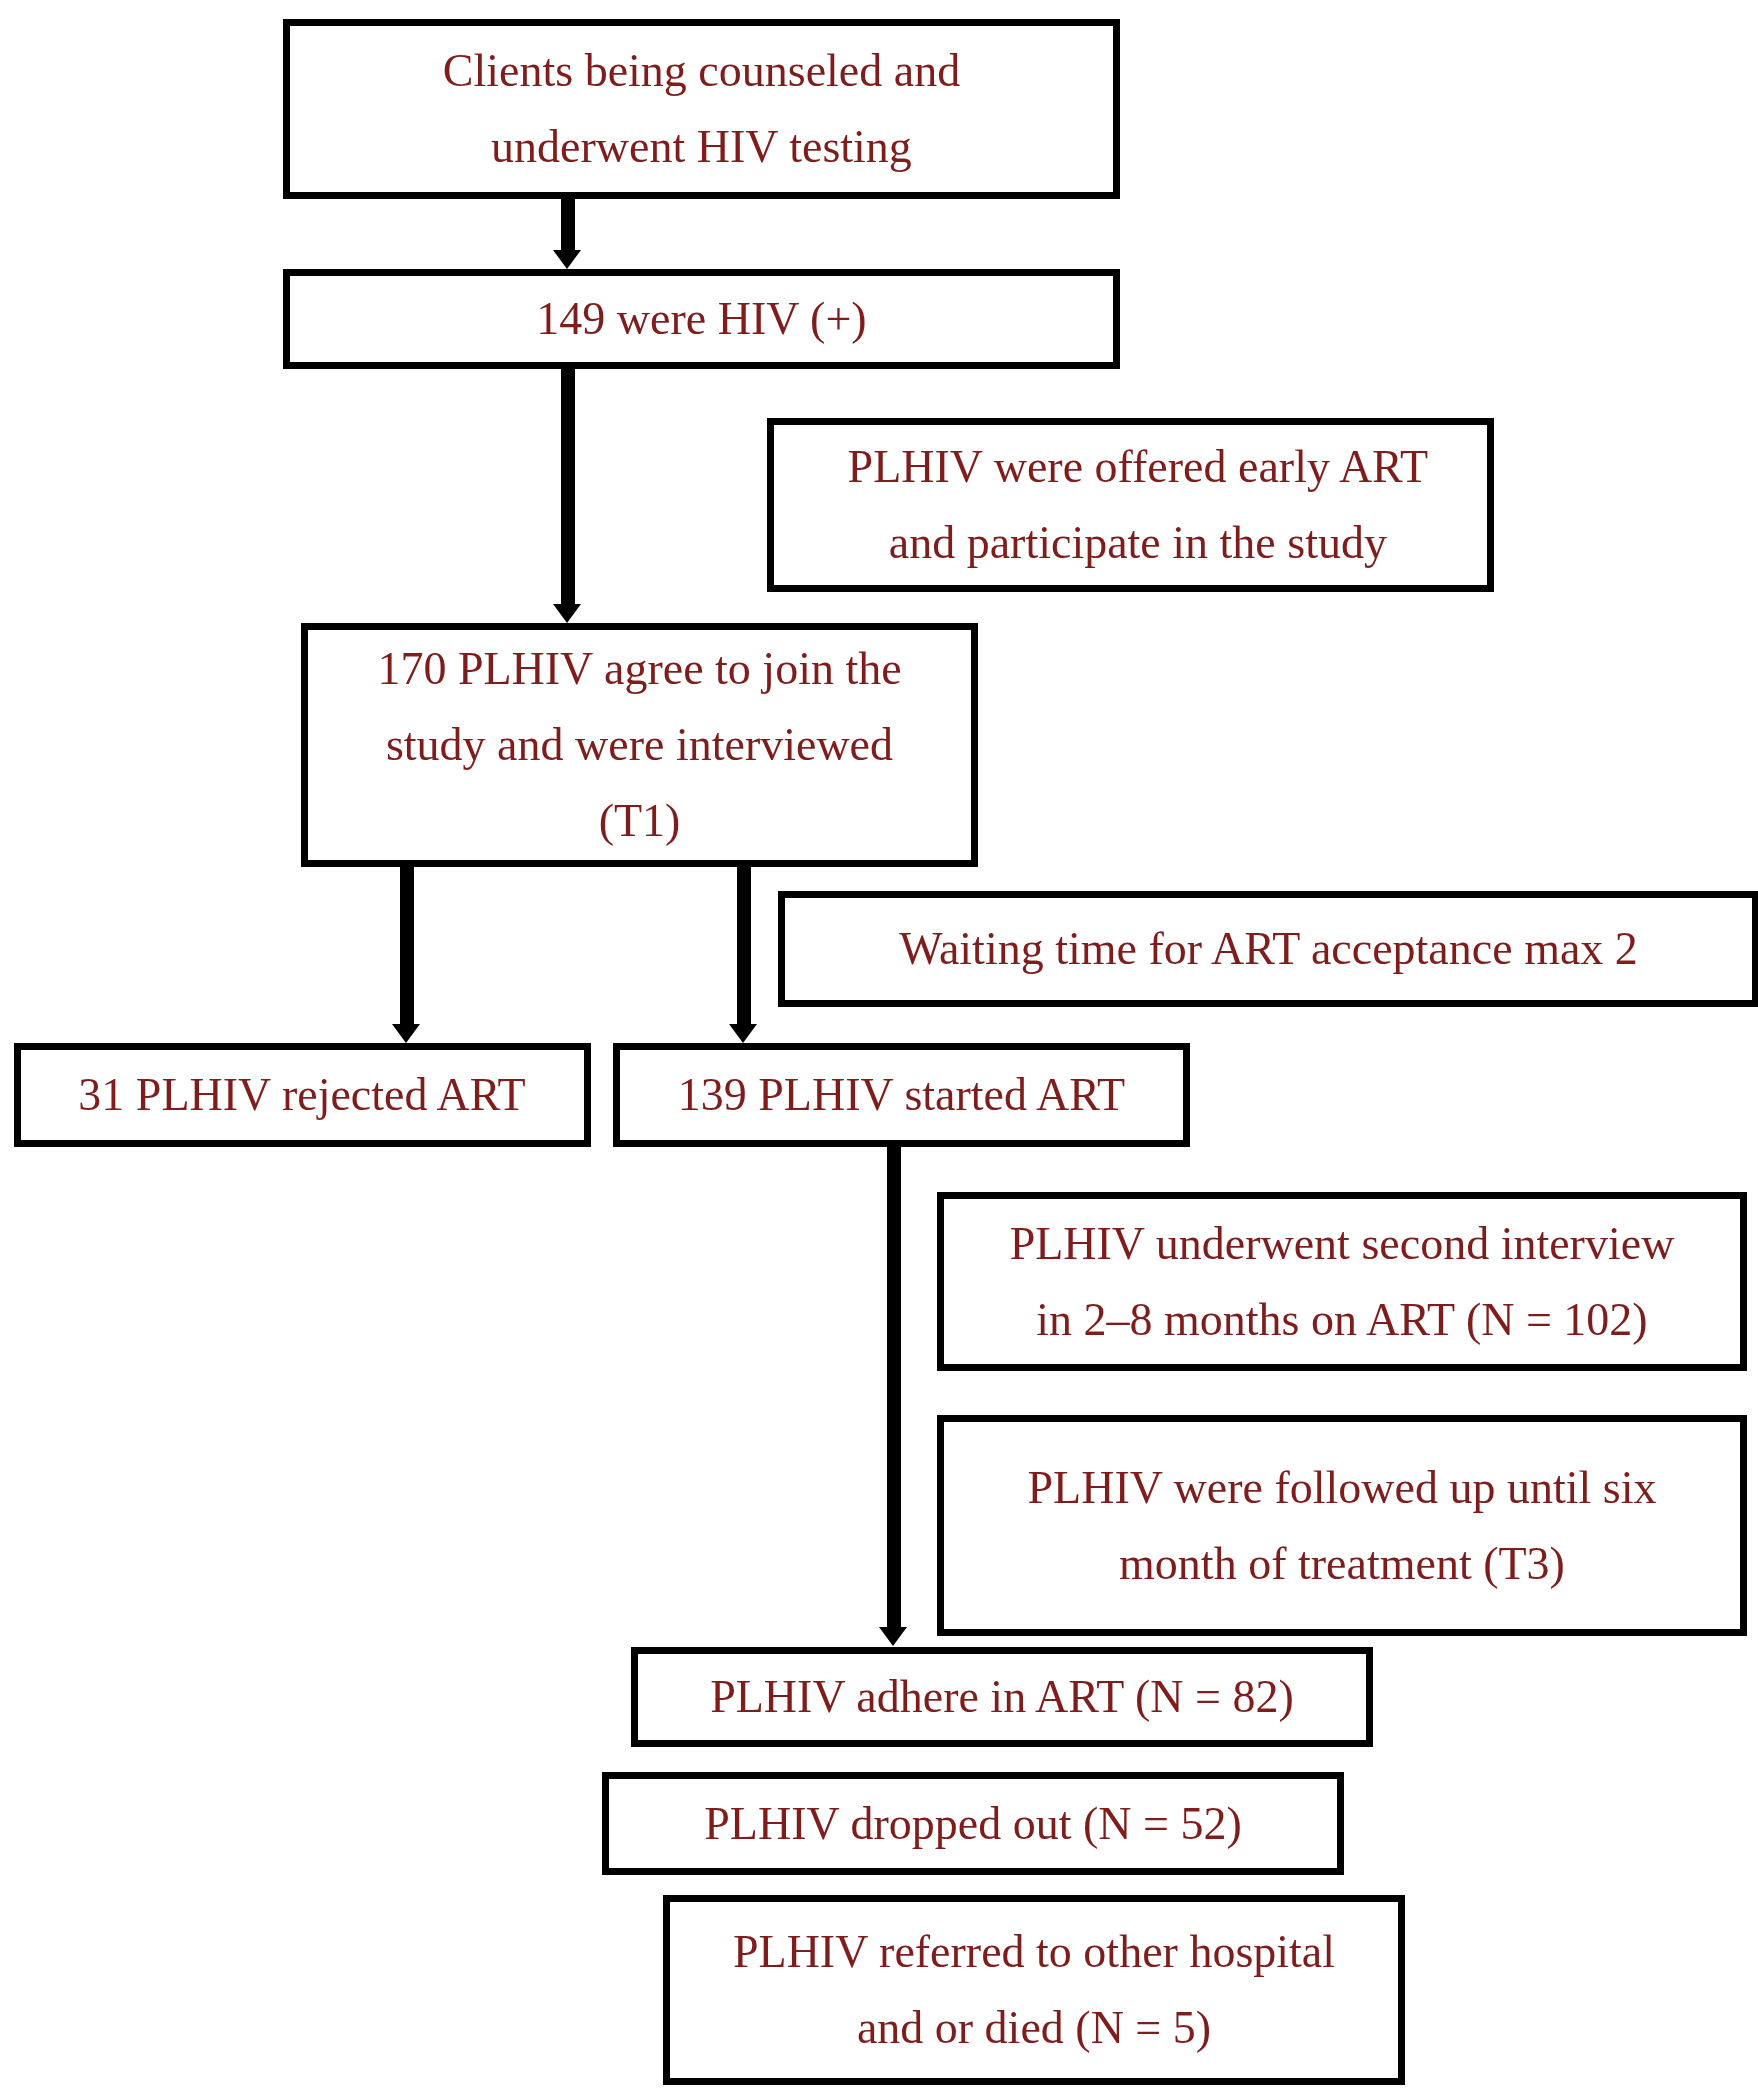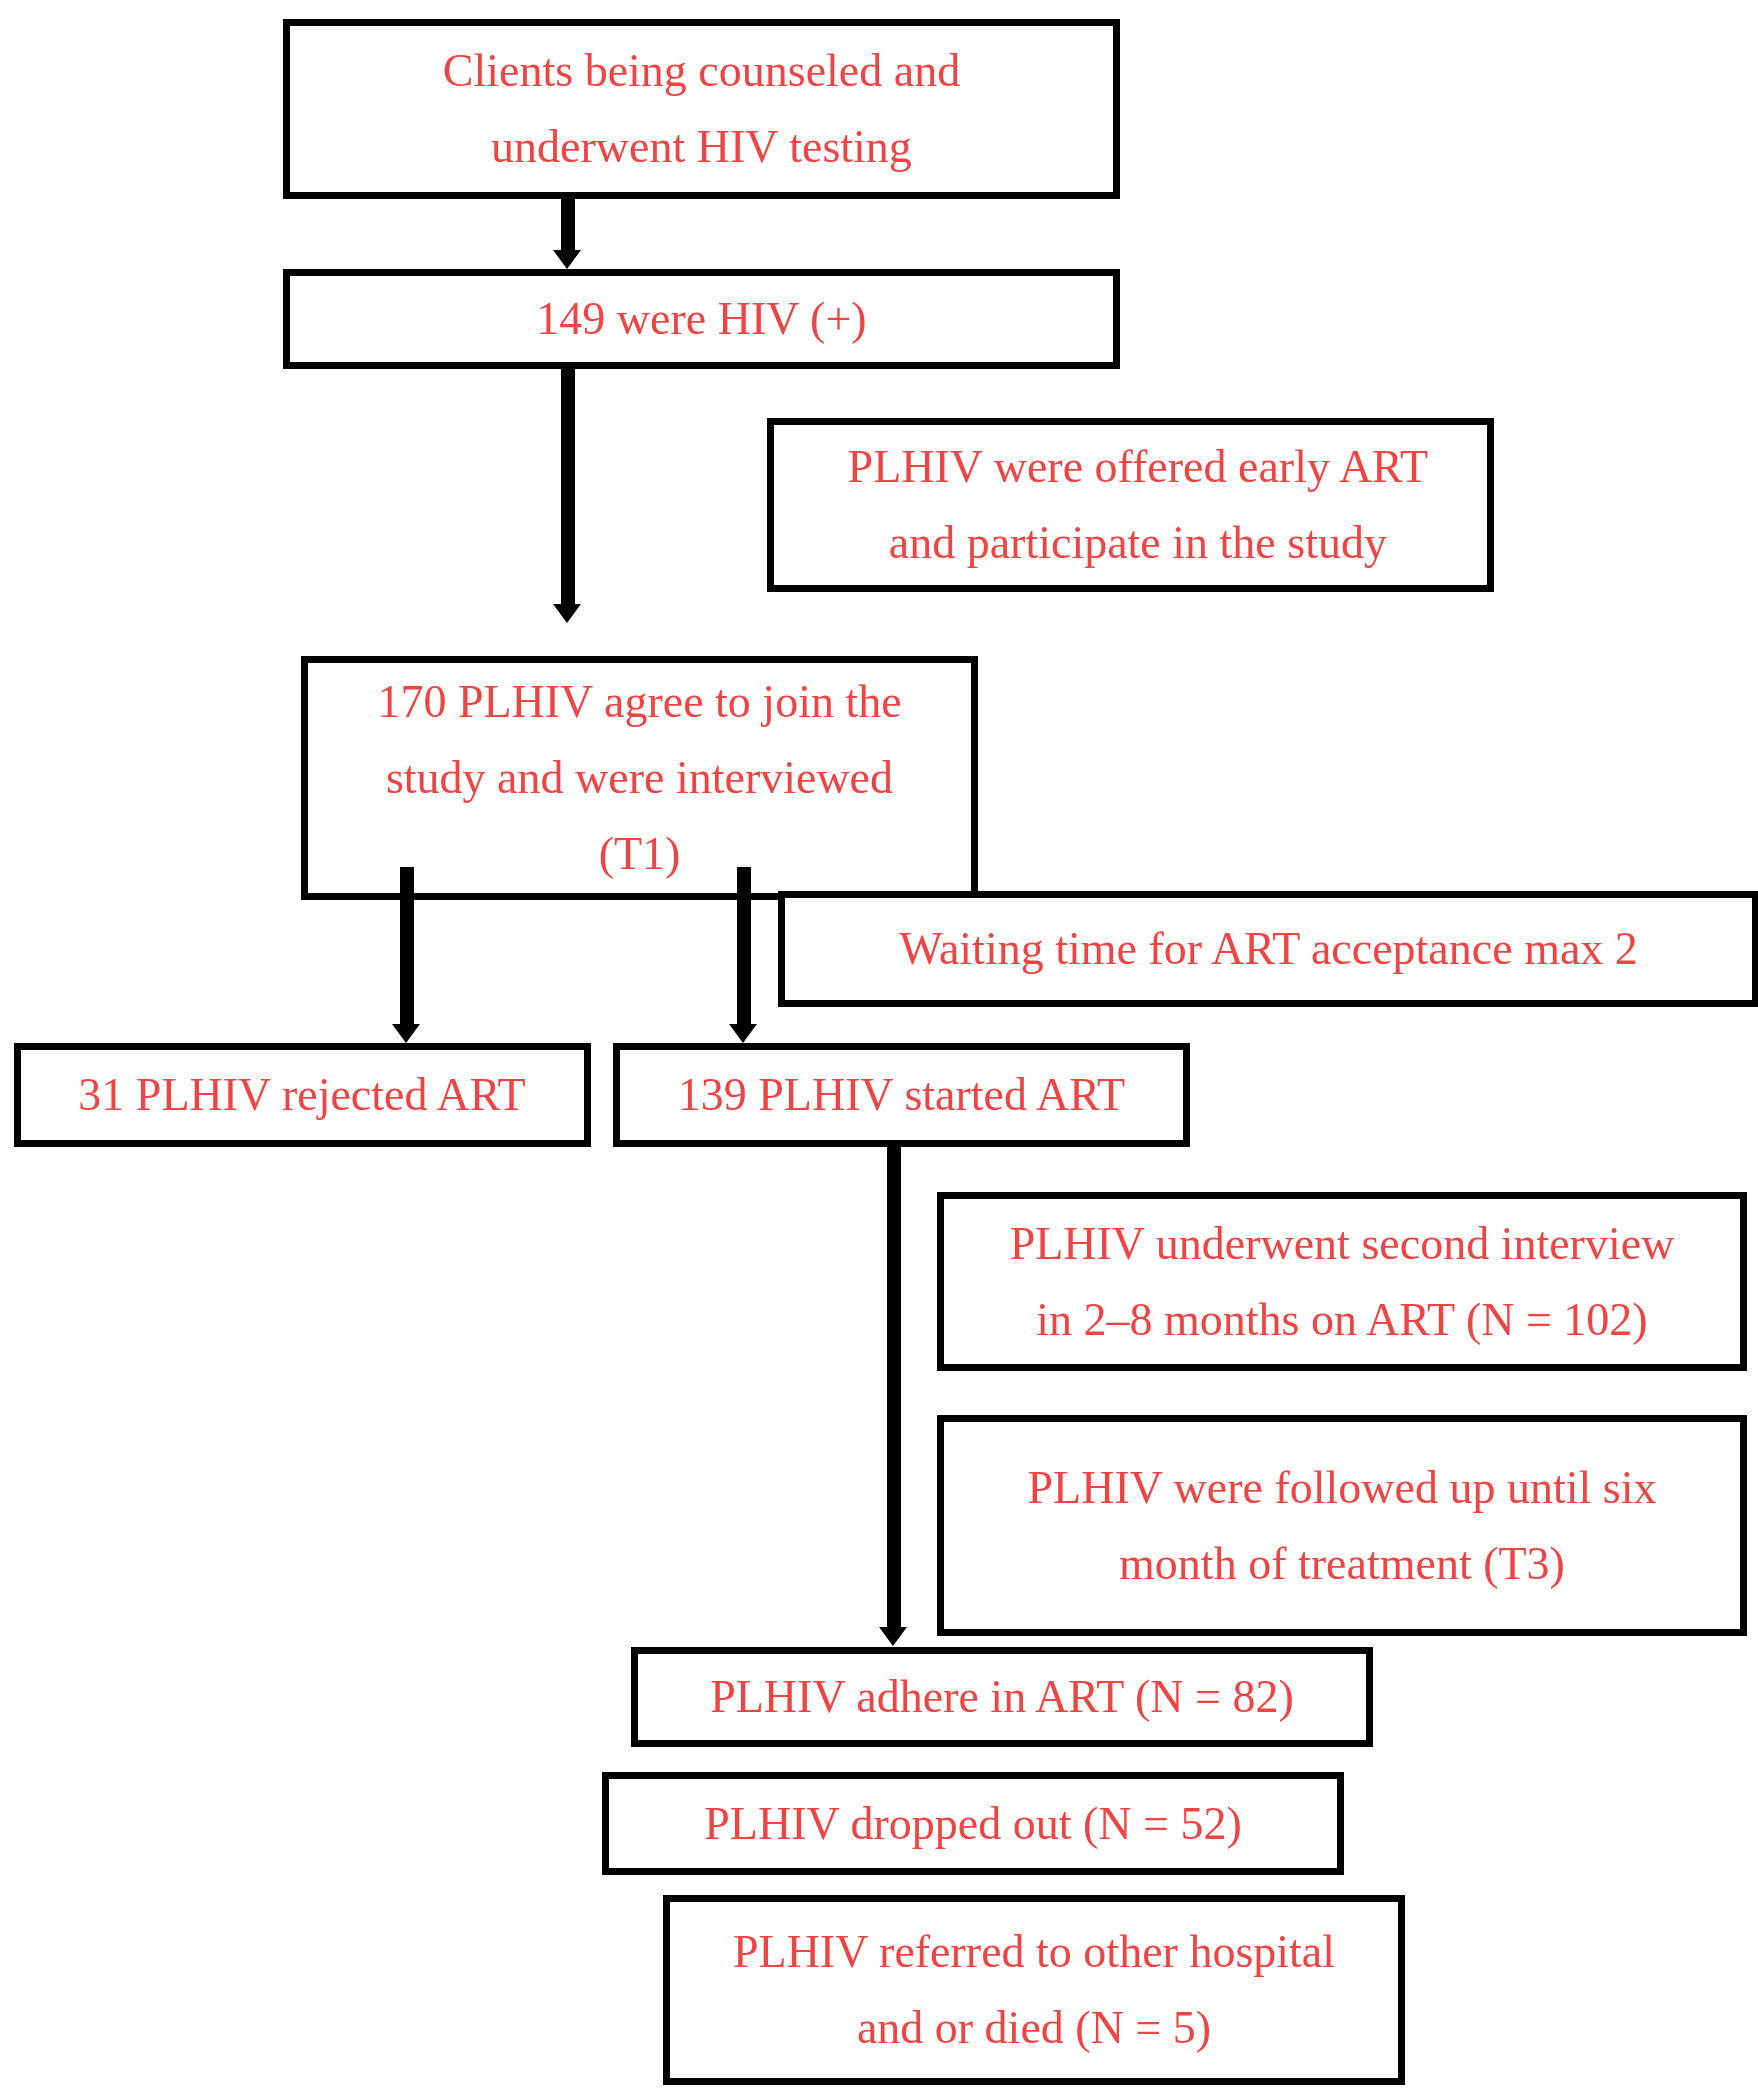--- a/index.html
+++ b/index.html
@@ -19,21 +19,21 @@
     display: flex;
     align-items: center;
     justify-content: center;
     text-align: center;
     padding: 0 16.3px;
   }
   .box-label {
     white-space: pre-line;
     font-size: 46px;
     line-height: 76px;
-    color: #ef4444;
+    color: #7f1d1d;
   }
   .arrow { position: absolute; width: 29px; }
   .arrow-shaft {
     position: absolute;
     left: 50%;
     transform: translateX(-50%);
     top: 0;
     bottom: 18.4px;
     width: 14px;
     background: #000000;
@@ -61,21 +61,21 @@
 
   <div class="box" style="left:283px; top:269px; width:837px; height:100px;">
     <span class="box-label">149 were HIV (+)</span>
   </div>
 
   <div class="box" style="left:767px; top:418px; width:727px; height:174px;padding-left:31px;">
     <span class="box-label">PLHIV were offered early ART
 and participate in the study</span>
   </div>
 
-  <div class="box" style="left:301px; top:623px; width:677px; height:244px;margin-top:33px;">
+  <div class="box" style="left:301px; top:623px; width:677px; height:244px;">
     <span class="box-label">170 PLHIV agree to join the
 study and were interviewed
 (T1)</span>
   </div>
 
   <div class="box" style="left:778px; top:891px; width:981px; height:116px;">
     <span class="box-label">Waiting time for ART acceptance max 2</span>
   </div>
 
   <div class="box" style="left:13.5px; top:1043px; width:577px; height:104px;">

